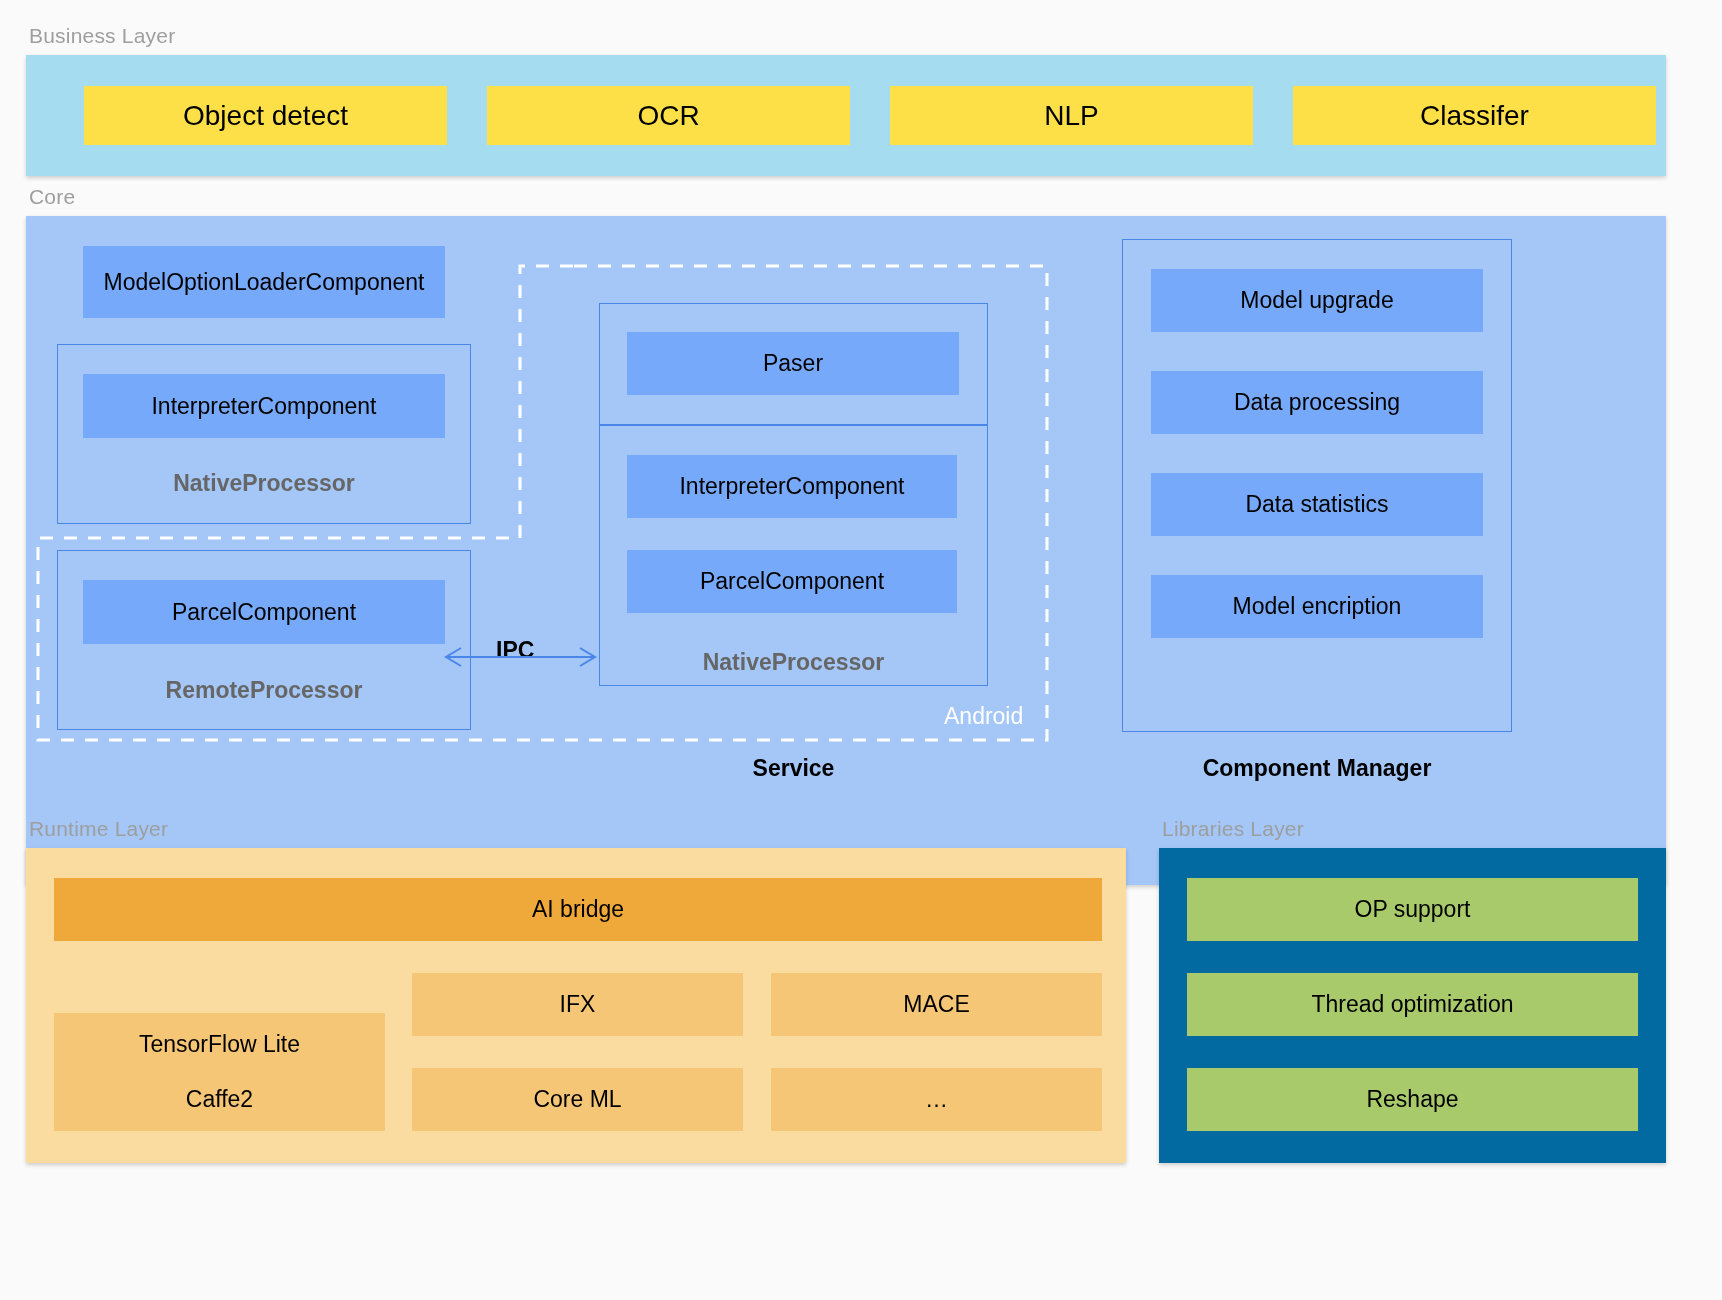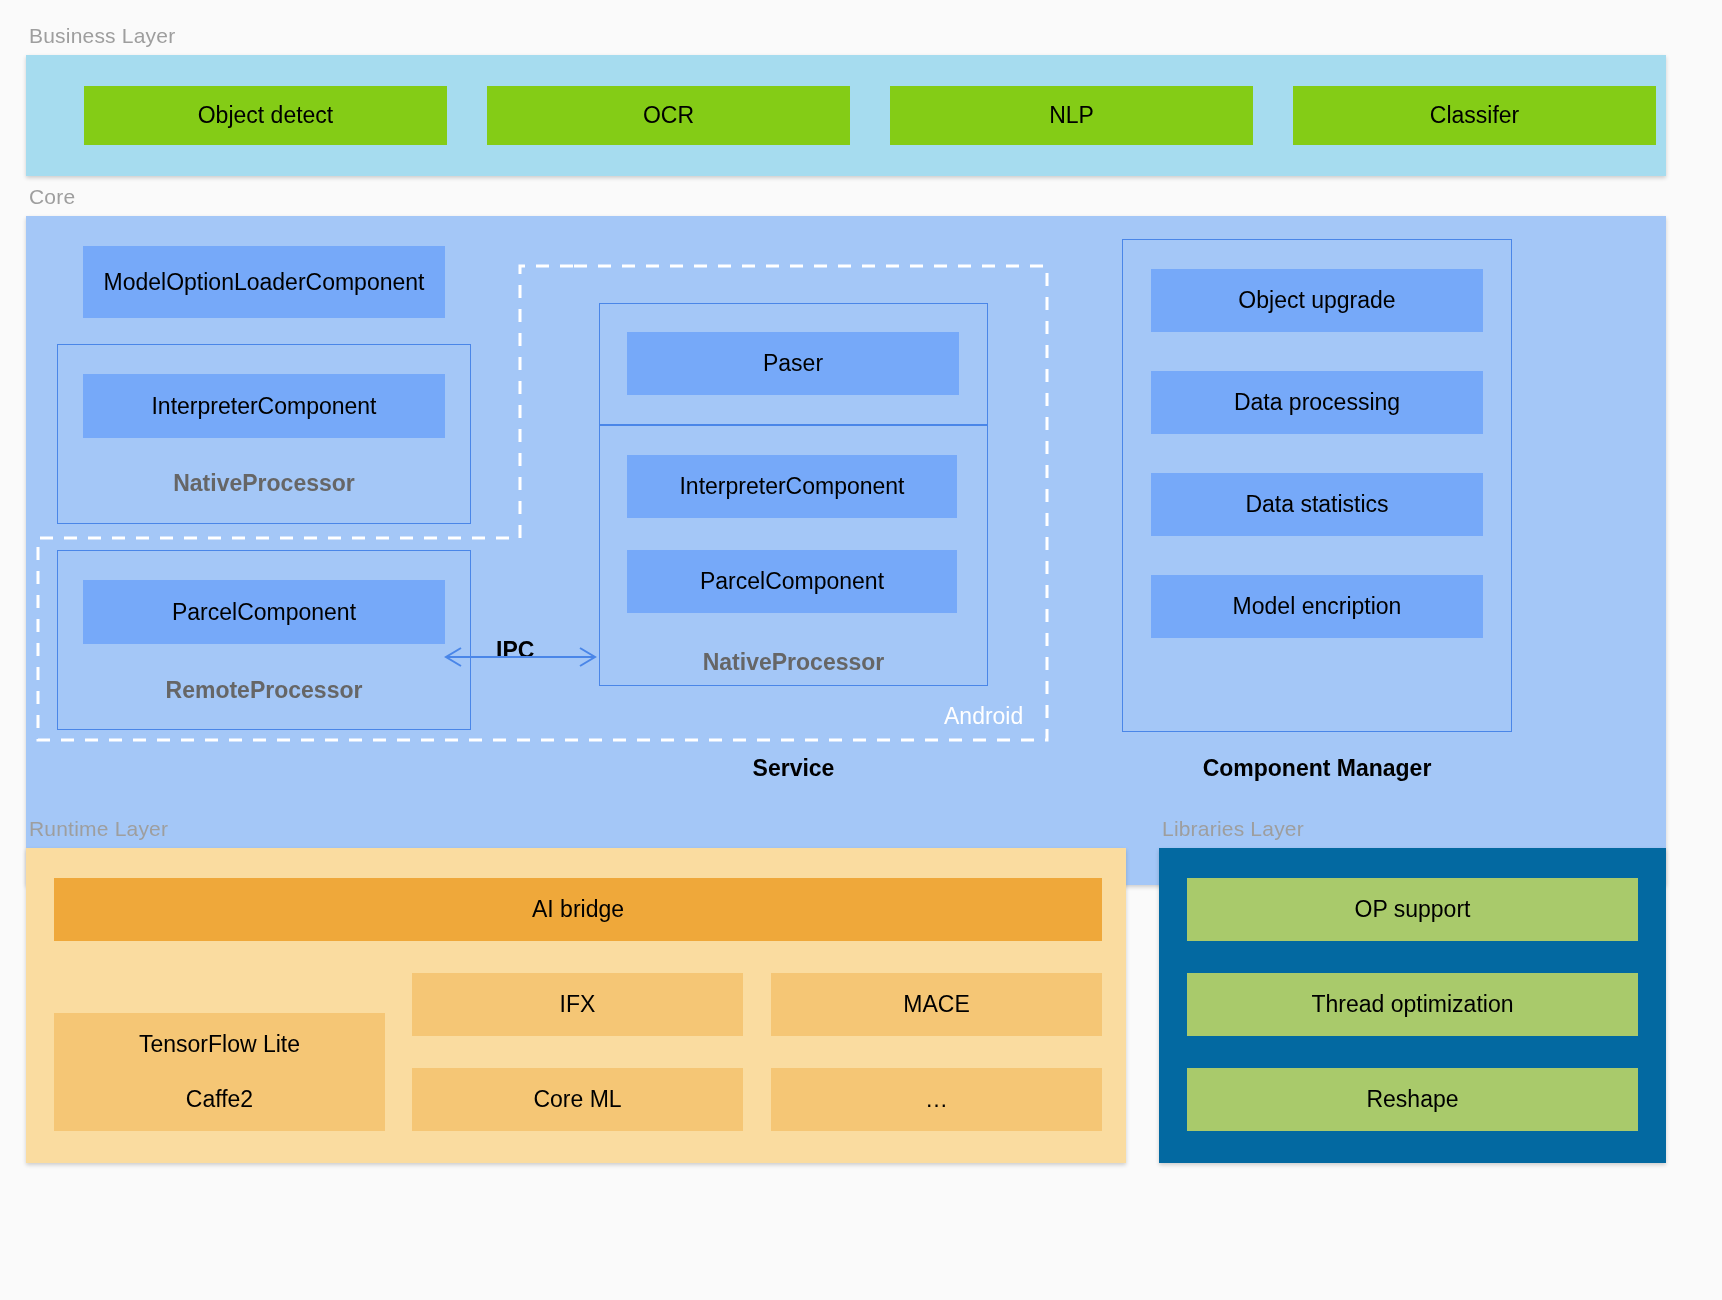--- a/index.html
+++ b/index.html
@@ -21,23 +21,23 @@
 
   .panel {
     position: absolute;
     box-shadow: 0 2px 4px rgba(0,0,0,.18);
   }
 
   
   .business-panel { background: #a6dcef; }
   .biz-box {
     position: absolute;
-    background: #84cc16;
+    background: #fde047;
     display: flex; align-items: center; justify-content: center;
-    font-size: 23px; color: #000;
+    font-size: 28px; color: #000;
   }
 
   
   .core-panel { background: #a4c7f7; }
   .core-box {
     position: absolute;
     background: #76a9f9;
     display: flex; align-items: center; justify-content: center;
     font-size: 23px; color: #000;
   }
@@ -138,21 +138,21 @@
     <div class="core-box" style="left:601px; top:334px; width:330px; height:63px;">ParcelComponent</div>
     <div class="proc-label" style="left:573px; top:433px; width:389px; text-align:center;">NativeProcessor</div>
 
     <div class="col-caption" style="left:573px; top:539px; width:389px;">Service</div>
 
     <div class="android-label" style="left:918px; top:487px;">Android</div>
 
     <div class="ipc-label" style="left:470px; top:421px;">IPC</div>
 
     <div class="outline-box" style="left:1096px; top:23px; width:390px; height:493px;"></div>
-    <div class="core-box" style="left:1125px; top:53px; width:332px; height:63px;">Object upgrade</div>
+    <div class="core-box" style="left:1125px; top:53px; width:332px; height:63px;">Model upgrade</div>
     <div class="core-box" style="left:1125px; top:155px; width:332px; height:63px;">Data processing</div>
     <div class="core-box" style="left:1125px; top:359px; width:332px; height:63px;">Model encription</div>
     <div class="core-box" style="left:1125px; top:257px; width:332px; height:63px;">Data statistics</div>
     <div class="col-caption" style="left:1096px; top:539px; width:390px;">Component Manager</div>
   </div>
 
   <div class="layer-label" style="left:29px; top:817px;">Runtime Layer</div>
 
   <div class="panel runtime-panel" style="left:26px; top:848px; width:1100px; height:315px;">
     <div class="rt-bridge" style="left:28px; top:30px; width:1048px; height:63px;">AI bridge</div>

